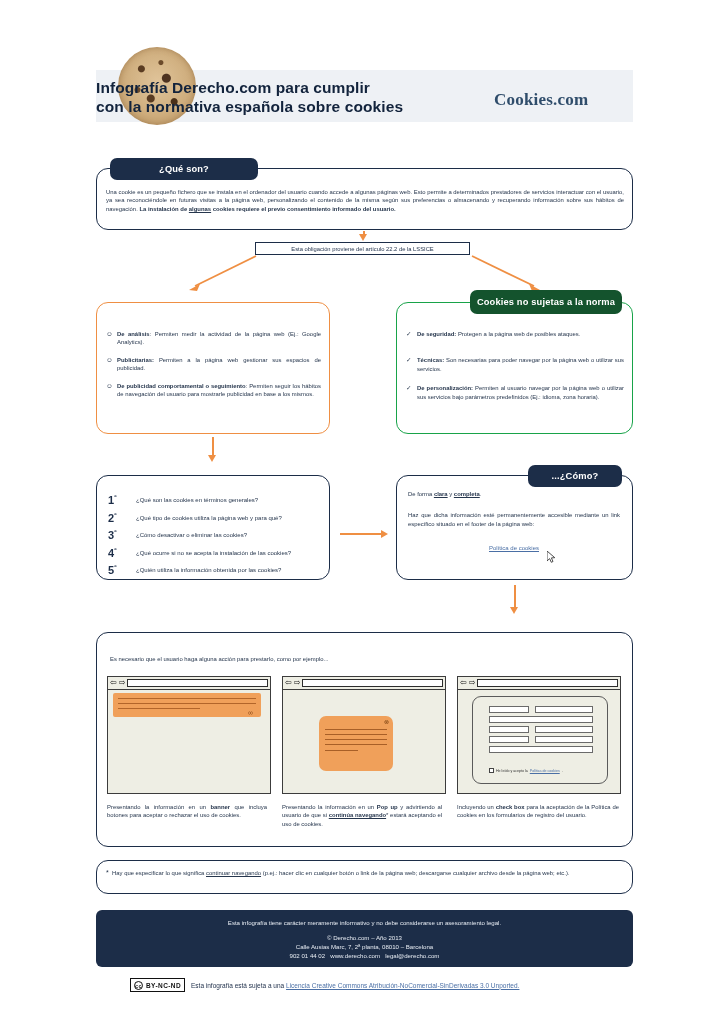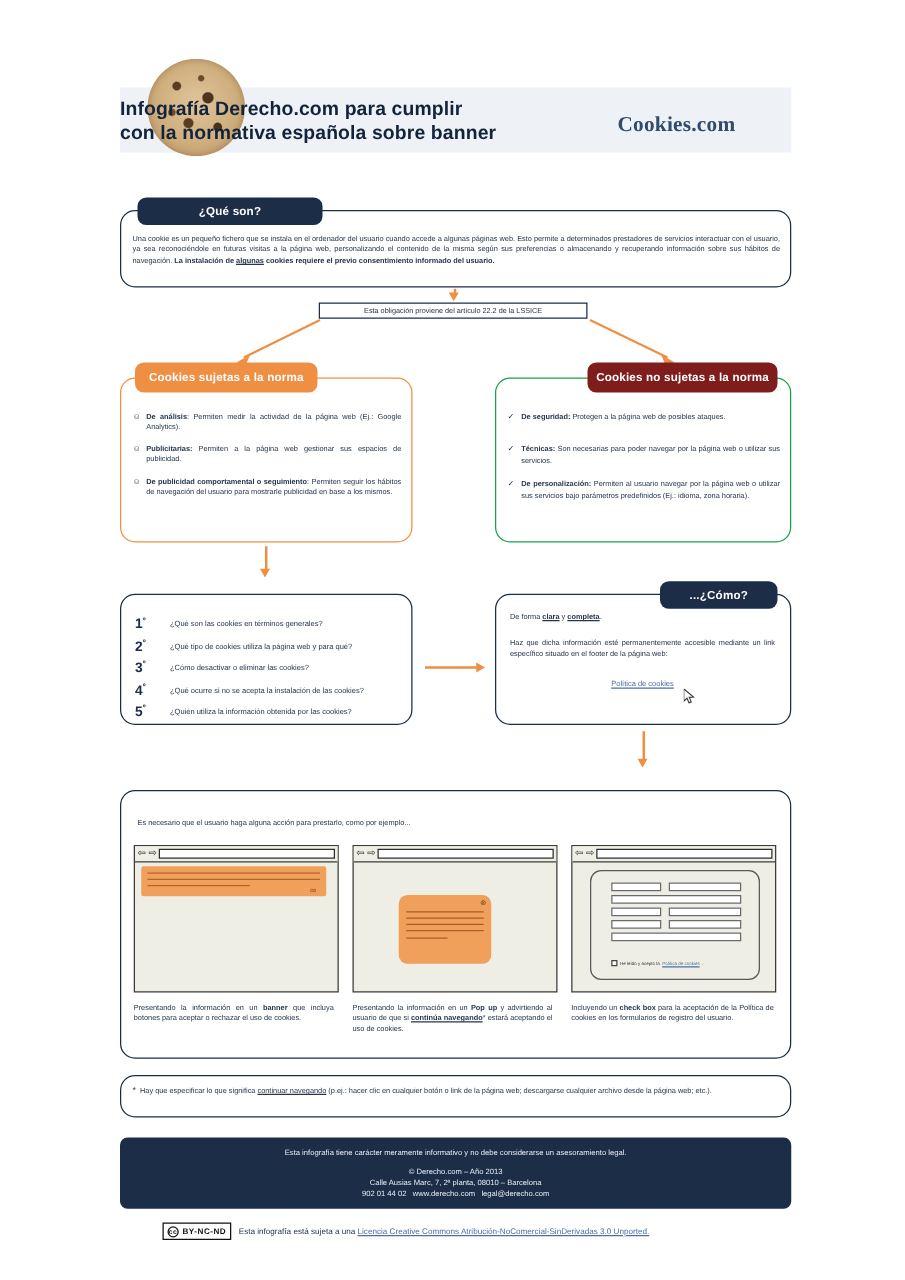--- a/index.html
+++ b/index.html
@@ -50,21 +50,21 @@
   .pill {
     position: absolute;
     background: #1c2d48;
     color: #ffffff;
     border-radius: 7px;
     font-size: 9.3px; font-weight: bold;
     display: flex; align-items: center; justify-content: center;
     z-index: 5; letter-spacing: .15px;
   }
   .pill.orange { background: #ef8f43; }
-  .pill.green  { background: #7f1d1d; }
+  .pill.green  { background: #14532d; }
 
   .card {
     position: absolute;
     border: 1.4px solid #1c2d48;
     border-radius: 12px;
     background: #ffffff;
   }
   .card.orange { border-color: #ef8f43; border-width: 1.5px; }
   .card.green  { border-color: #18a349; border-width: 1.5px; }
 
@@ -195,42 +195,41 @@
 </style>
 </head>
 <body>
 
 <div class="page">
 
   <div class="header-band"></div>
   <div class="cookie-img"></div>
   <div class="header-title">
     <div>Infografía Derecho.com para cumplir</div>
-    <div>con la normativa española sobre banner</div>
+    <div>con la normativa española sobre cookies</div>
   </div>
   <div class="brand">Cookies.com</div>
 
   <div class="card" id="card-que-son"></div>
   <div class="pill" id="pill-que-son">¿Qué son?</div>
   <div class="body-text" id="txt-que-son"><span>Una cookie es un pequeño fichero que se instala en el ordenador del usuario cuando accede a algunas páginas web. Esto permite a determinados prestadores de servicios interactuar con el usuario, ya sea reconociéndole en futuras visitas a la página web, personalizando el contenido de la misma según sus preferencias o almacenando y recuperando información sobre sus hábitos de navegación. </span><b>La instalación de </b><b class="u">algunas</b><b> cookies requiere el previo consentimiento informado del usuario.</b></div>
 
   <div class="av-line" style="left:363px; top:231px; height:5px;"></div>
   <div class="av-head" style="left:358.5px; top:234px;"></div>
 
   <div id="lssice">Esta obligación proviene del artículo 22.2 de la LSSICE</div>
 
   <svg class="diag" style="left:150px; top:252px;" width="430" height="48">
     <line x1="106" y1="4" x2="45" y2="34" stroke="#ef8f43" stroke-width="1.8"></line>
     <polygon points="39,38 50,32 47,39" fill="#ef8f43"></polygon>
     <line x1="322" y1="4" x2="384" y2="34" stroke="#ef8f43" stroke-width="1.8"></line>
     <polygon points="390,38 379,32 382,39" fill="#ef8f43"></polygon>
   </svg>
 
   <div class="card orange" id="card-sujetas"></div>
-  <div class="pill orange" id="pill-sujetas">Cookies sujetas a la norma</div>
   <div class="bullet-list" style="left:106px; top:330px; width:215px;">
     <div class="bullet body-text">
       <span class="mark">☺</span>
       <b>De análisis</b><span>: </span><span>Permiten medir la actividad de la página web (Ej.: Google Analytics).</span>
     </div>
     <div class="bullet body-text">
       <span class="mark">☺</span>
       <b>Publicitarias:</b><span> </span><span>Permiten a la página web gestionar sus espacios de publicidad.</span>
     </div>
     <div class="bullet body-text">

